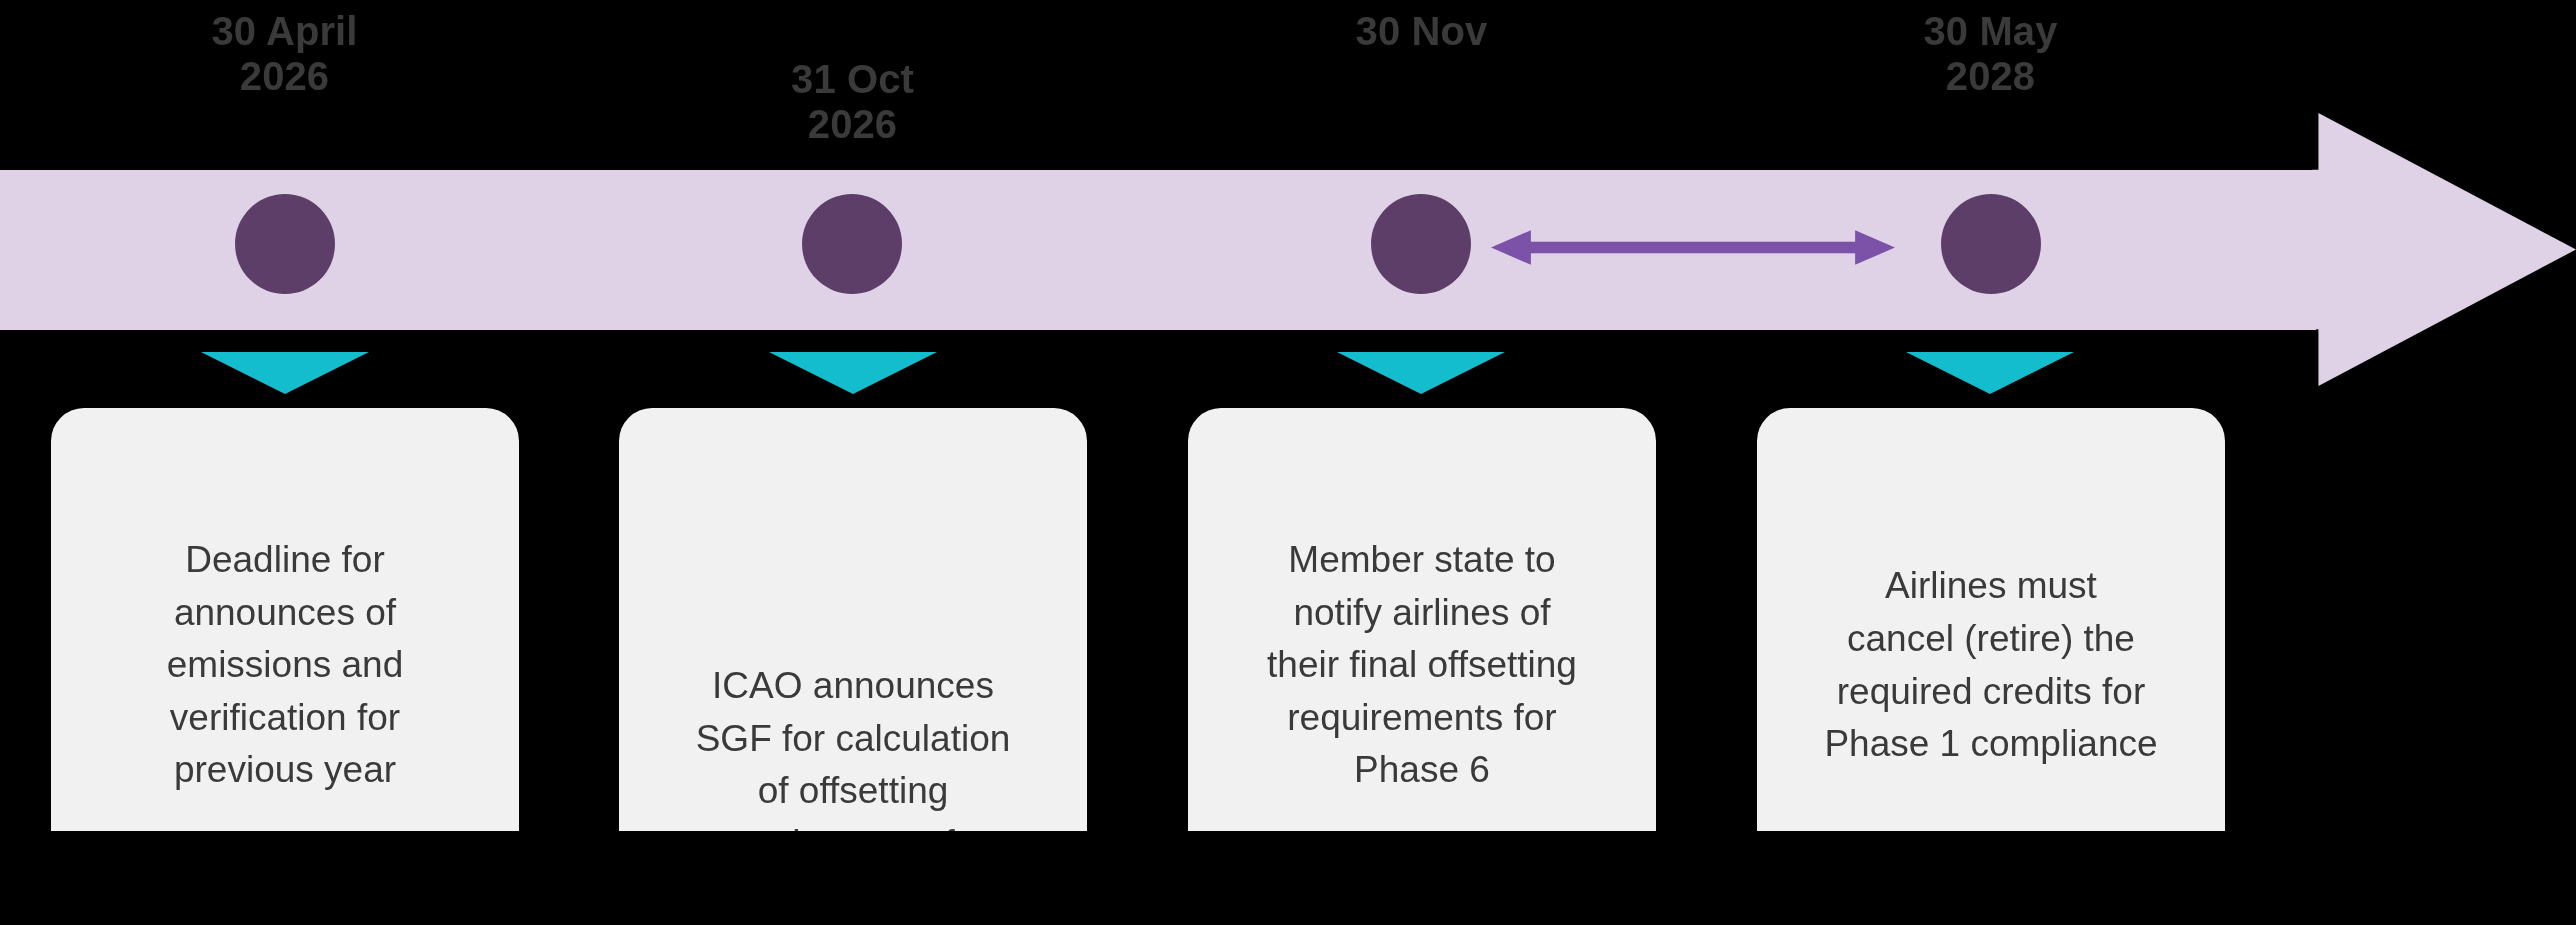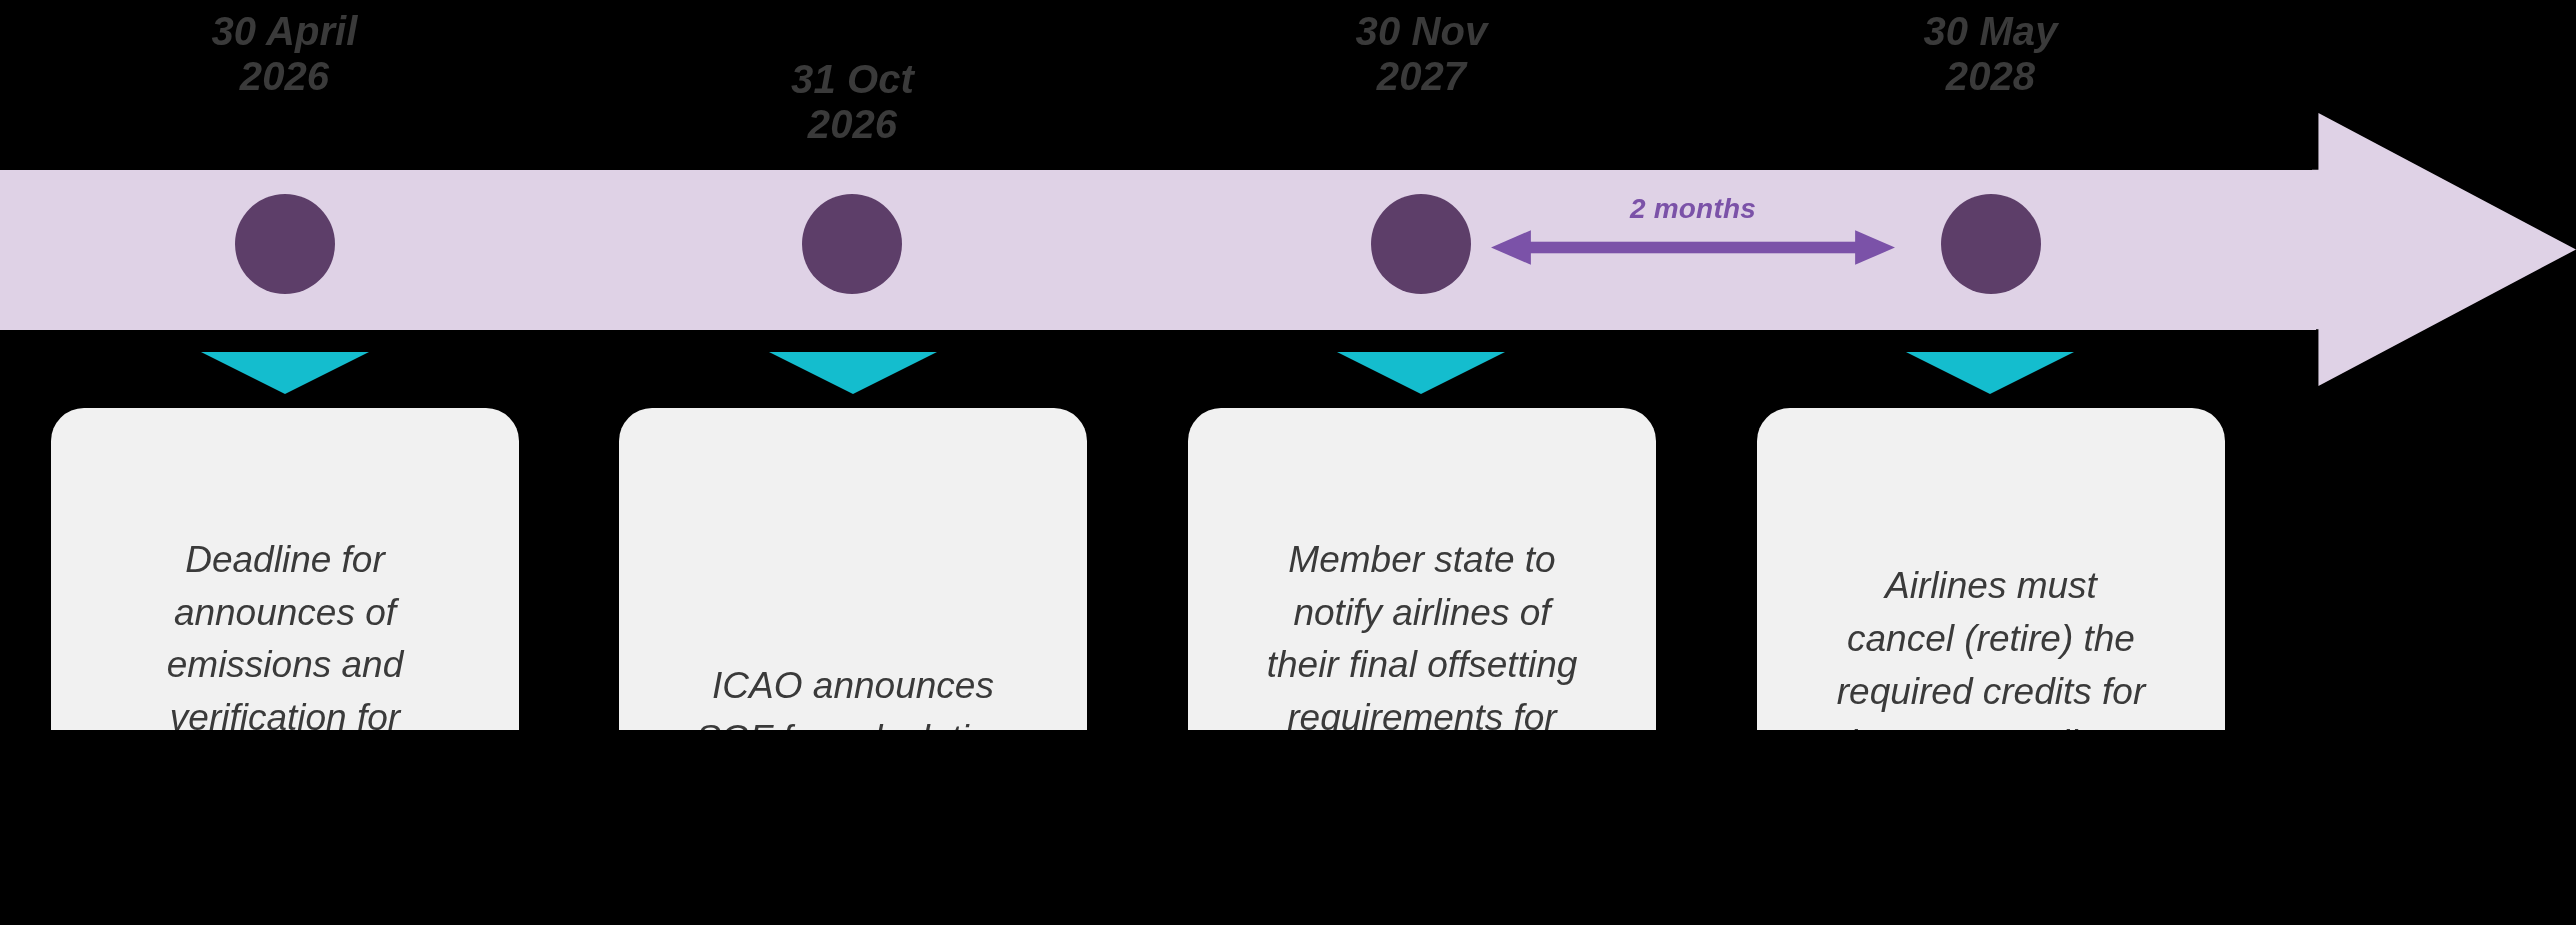--- a/index.html
+++ b/index.html
@@ -1,24 +1,23 @@
 <!DOCTYPE html>
 <html style="font-size:10.3px"><head>
 <meta charset="utf-8">
 <title>CORSIA Timeline</title>
 <style>
   html,body{margin:0;padding:0;background:#000;}
   #stage{
     position:relative;
     width:2576px;
-    height:730px;
+    height:831px;
     background:#000000;
     overflow:hidden;
     font-family:"Liberation Sans","DejaVu Sans",sans-serif;
-    font-style:italic;
   }
 
   
   .band-wrap{
     position:absolute;
     left:0; top:170px;
     width:2576px; height:160px;
   }
   .band-rect{
     position:absolute;
@@ -128,34 +127,32 @@
   <div class="date-label" style="left:143px;">
     <span class="d-line">30 April</span>
     <span class="d-line">2026</span>
   </div>
   <div class="date-label" style="left:711px;margin-top:48px;">
     <span class="d-line">31 Oct</span>
     <span class="d-line">2026</span>
   </div>
   <div class="date-label" style="left:1280px;">
     <span class="d-line">30 Nov</span>
-    <span class="d-line">2027</span>
   </div>
   <div class="date-label" style="left:1849px;">
     <span class="d-line">30 May</span>
     <span class="d-line">2028</span>
   </div>
 
   <div class="milestone-dot" style="left:235px;"></div>
   <div class="milestone-dot" style="left:802px;"></div>
   <div class="milestone-dot" style="left:1371px;"></div>
   <div class="milestone-dot" style="left:1941px;"></div>
 
   <div class="gap-annotation">
-    <div class="gap-label">2 months</div>
     <div class="gap-arrow">
       <svg width="404" height="35" viewBox="0 0 628 54" xmlns="http://www.w3.org/2000/svg">
         <polygon points="0,27 62,0 62,54" fill="#7B52A8"></polygon>
         <polygon points="628,27 566,0 566,54" fill="#7B52A8"></polygon>
         <rect x="56" y="18" width="516" height="18" fill="#7B52A8"></rect>
       </svg>
     </div>
   </div>
 
   <div class="tri" style="left:201px;"></div>

